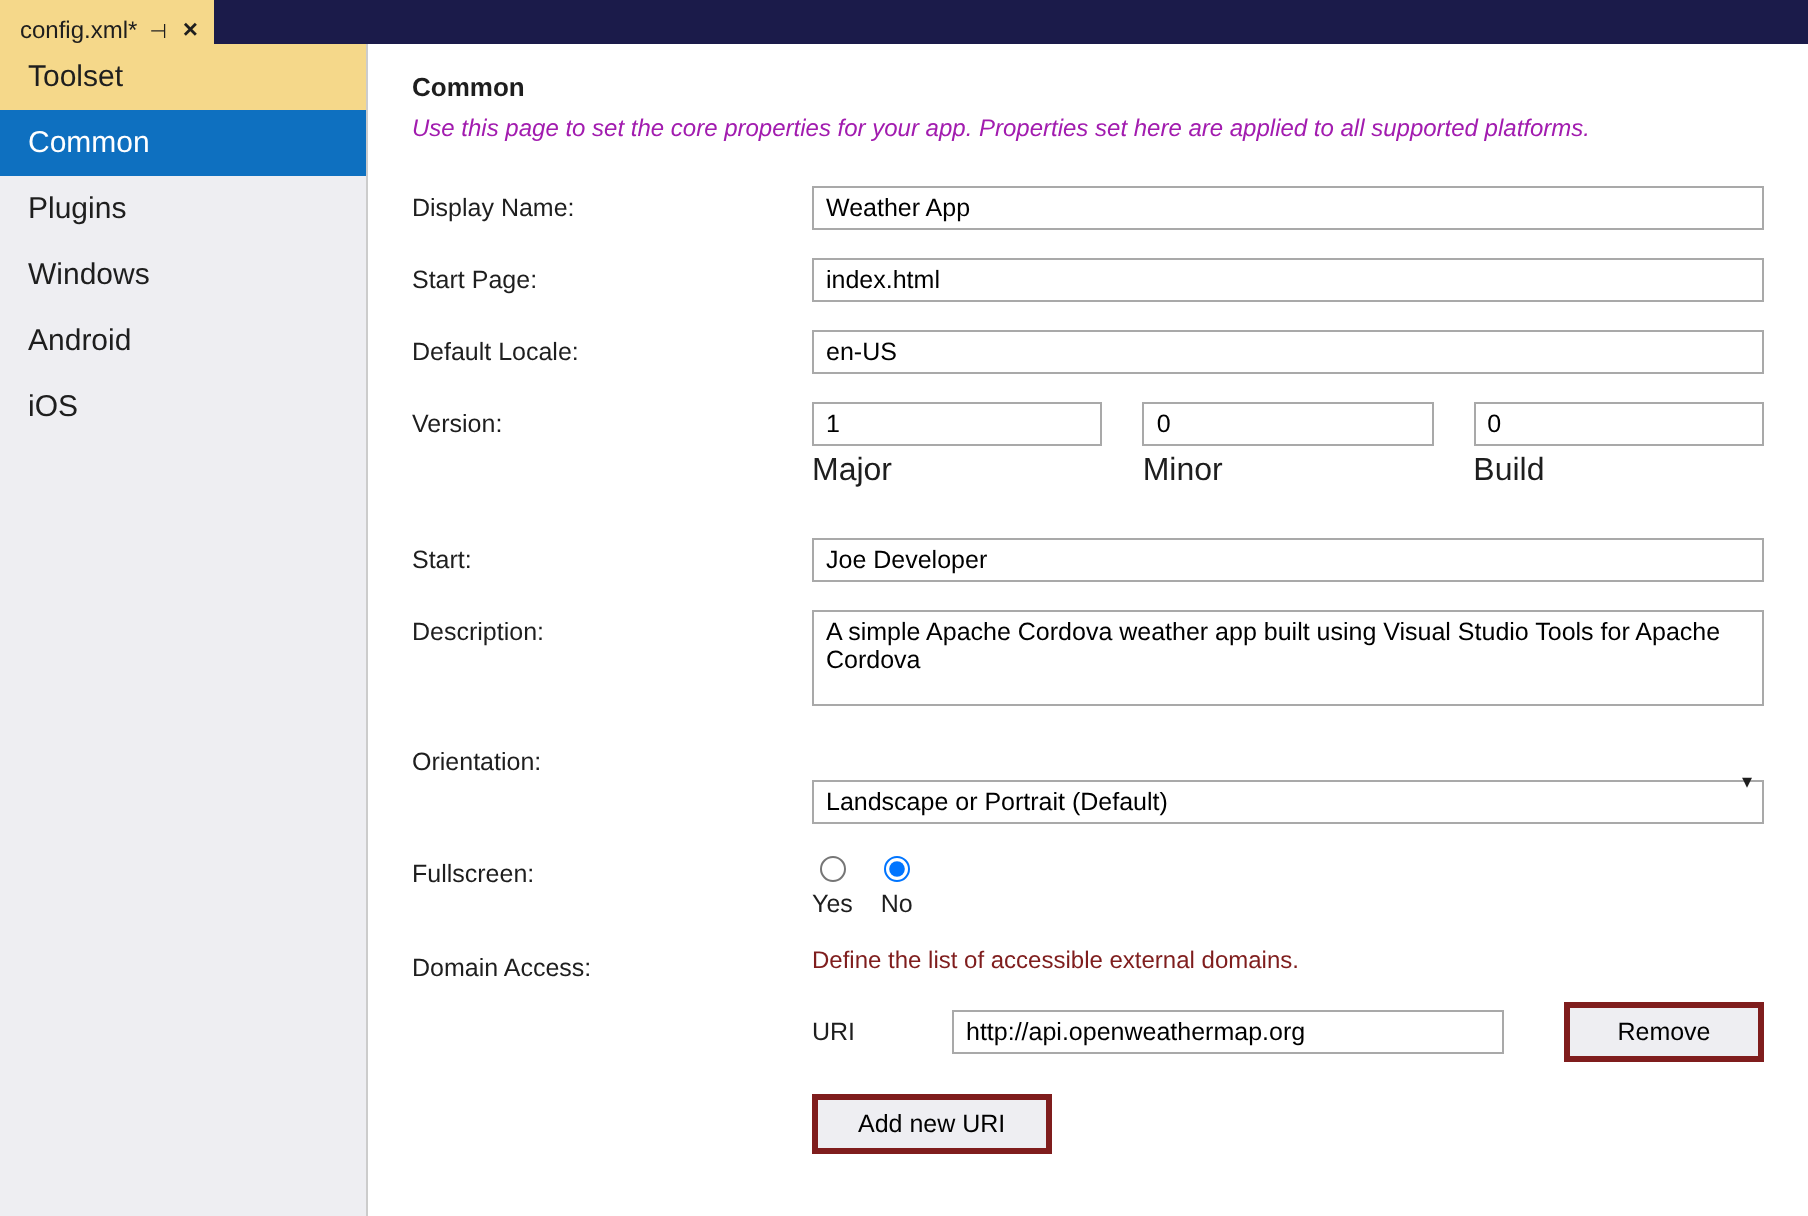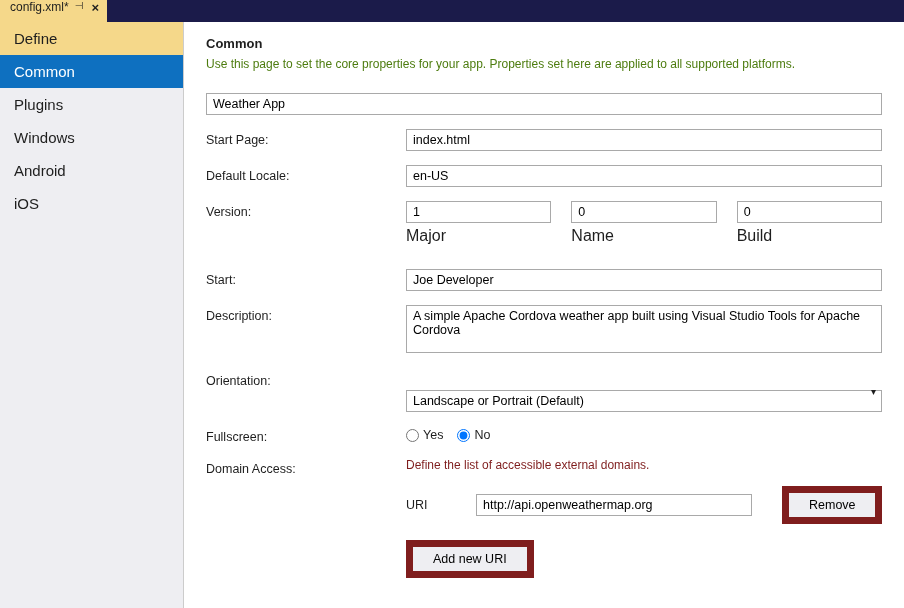--- a/index.html
+++ b/index.html
@@ -14,21 +14,21 @@
     }
     .title-bar {
       background: #1b1b4a;
       height: 22px;
       display: flex;
       align-items: stretch;
     }
     .tab {
       background: #f5d88a;
       display: flex;
-      align-items: flex-start;
+      align-items: flex-end;
       padding: 0 6px 0 10px;
       font-size: 12px;
       color: #1e1e1e;
       gap: 6px;
     }
     .tab .pin-icon { font-size: 10px; }
     .tab .close-icon { font-size: 13px; font-weight: bold; cursor: pointer; padding: 0 2px;}
     .main-layout {
       display: flex;
       height: calc(608px - 22px);
@@ -55,22 +55,23 @@
       padding: 14px 22px 14px 22px;
       overflow-y: auto;
     }
     .section-header {
       font-weight: bold;
       font-size: 13px;
       margin-bottom: 6px;
     }
     .section-description {
       font-size: 12px;
-      color: #4d7c0f;
+      color: #a21caf;
       margin-bottom: 22px;
+      font-style: italic;
     }
     .form-row {
       display: flex;
       align-items: flex-start;
       margin-bottom: 14px;
     }
     .form-label {
       width: 200px;
       font-size: 12.5px;
       padding-top: 4px;
@@ -113,20 +114,21 @@
       display: flex;
       gap: 14px;
       align-items: center;
       padding-top: 2px;
     }
     .radio-group label {
       display: flex;
       align-items: center;
       gap: 4px;
       font-size: 12.5px;
+      flex-direction: column;
     }
     .domain-hint {
       font-size: 12px;
       color: #7f1d1d;
       margin-bottom: 14px;
     }
     .uri-row {
       display: flex;
       align-items: center;
       gap: 30px;
@@ -142,21 +144,21 @@
       font-family: inherit;
       font-size: 12.5px;
       padding: 3px 6px;
       border: 1px solid #a9a9a9;
     }
     .btn {
       font-family: inherit;
       font-size: 12.5px;
       padding: 5px 20px;
       background: #eeeef2;
-      border: 7px solid #7f1d1d;
+      border: 3px solid #7f1d1d;
       cursor: pointer;
     }
     .btn-remove {
       margin-left: auto;
       width: 100px;
     }
     .select-wrap { position: relative; }
     .select-wrap select {
       appearance: none;
       -webkit-appearance: none;
@@ -178,33 +180,34 @@
 <div class="title-bar">
   <div class="tab">
     <span>config.xml*</span>
     <span class="pin-icon">⊣</span>
     <span class="close-icon">×</span>
   </div>
 </div>
 
 <div class="main-layout">
   <div class="sidebar">
-    <div class="sidebar-item toolset"><span>Define</span></div>
+    <div class="sidebar-item toolset"><span>Toolset</span></div>
     <div class="sidebar-item selected"><span>Common</span></div>
     <div class="sidebar-item"><span>Plugins</span></div>
     <div class="sidebar-item"><span>Windows</span></div>
     <div class="sidebar-item"><span>Android</span></div>
     <div class="sidebar-item"><span>iOS</span></div>
   </div>
 
   <div class="content">
     <div class="section-header">Common</div>
     <div class="section-description">Use this page to set the core properties for your app. Properties set here are applied to all supported platforms.</div>
 
     <div class="form-row">
+      <div class="form-label">Display Name:</div>
       <div class="form-control"><input type="text" value="Weather App" style=""></div>
     </div>
 
     <div class="form-row">
       <div class="form-label">Start Page:</div>
       <div class="form-control"><input type="text" value="index.html" style=""></div>
     </div>
 
     <div class="form-row">
       <div class="form-label">Default Locale:</div>
@@ -215,21 +218,21 @@
     <div class="form-row" style="margin-bottom:24px;">
       <div class="form-label">Version:</div>
       <div class="form-control">
         <div class="version-group">
           <div class="version-item">
             <input type="text" value="1" style="">
             <div class="version-label">Major</div>
           </div>
           <div class="version-item">
             <input type="text" value="0" style="">
-            <div class="version-label">Name</div>
+            <div class="version-label">Minor</div>
           </div>
           <div class="version-item">
             <input type="text" value="0" style="">
             <div class="version-label">Build</div>
           </div>
         </div>
       </div>
     </div>
 
     <div class="form-row">

